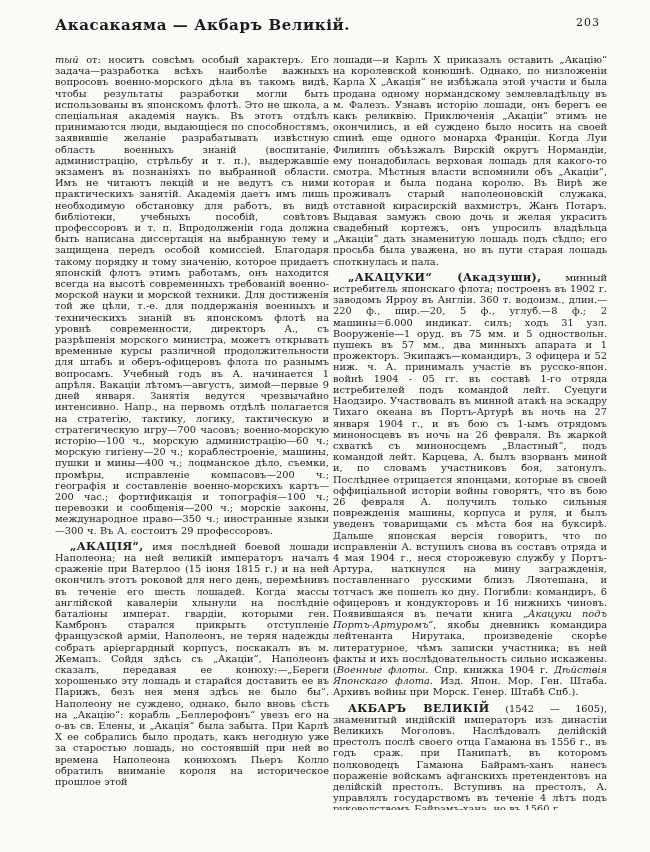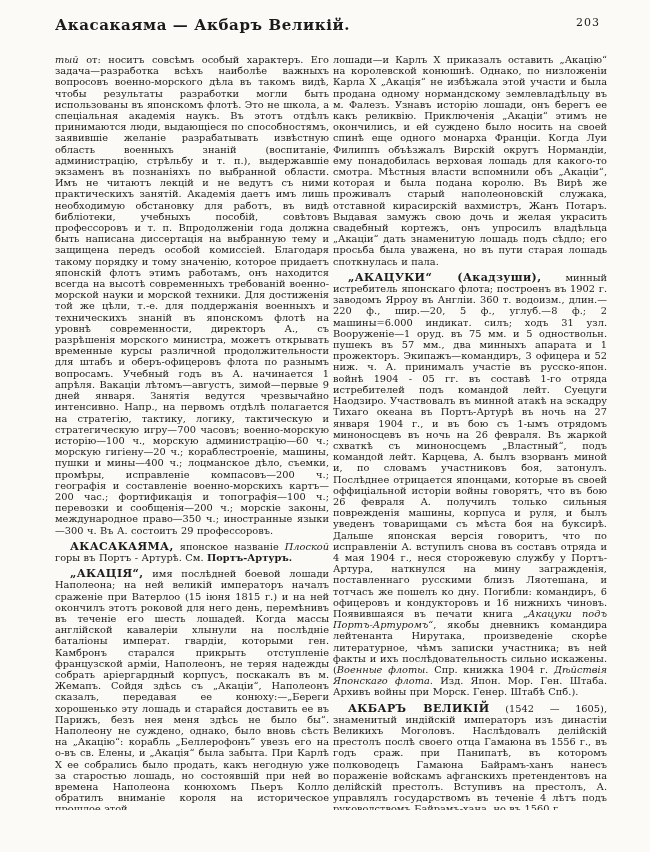--- a/index.html
+++ b/index.html
@@ -73,21 +73,20 @@
 <body>
 
 <div class="page">
   <div class="header">
     <div class="header-title">Акасакаяма — Акбаръ Великій.</div>
     <div class="page-number">203</div>
   </div>
   <div class="columns">
     <div class="col">
         <p><span class="i">тый</span><span> от: носитъ совсѣмъ особый характеръ. Его задача—разработка всѣхъ наиболѣе важныхъ вопросовъ военно-морского дѣла въ такомъ видѣ, чтобы результаты разработки могли быть использованы въ японскомъ флотѣ. Это не школа, а спеціальная академія наукъ. Въ этотъ отдѣлъ принимаются люди, выдающіеся по способностямъ, заявившіе желаніе разрабатывать извѣстную область военныхъ знаній (воспитаніе, администрацію, стрѣльбу и т. п.), выдержавшіе экзаменъ въ познаніяхъ по выбранной области. Имъ не читаютъ лекцій и не ведутъ съ ними практическихъ занятій. Академія даетъ имъ лишь необходимую обстановку для работъ, въ видѣ библіотеки, учебныхъ пособій, совѣтовъ профессоровъ и т. п. Впродолженіи года должна быть написана диссертація на выбранную тему и защищена передъ особой комиссіей. Благодаря такому порядку и тому значенію, которое придаетъ японскій флотъ этимъ работамъ, онъ находится всегда на высотѣ современныхъ требованій военно-морской науки и морской техники. Для достиженія той же цѣли, т.-е. для поддержанія военныхъ и техническихъ знаній въ японскомъ флотѣ на уровнѣ современности, директоръ А., съ разрѣшенія морского министра, можетъ открывать временные курсы различной продолжительности для штабъ и оберъ-офицеровъ флота по разнымъ вопросамъ. Учебный годъ въ А. начинается 1 апрѣля. Вакаціи лѣтомъ—августъ, зимой—первые 9 дней января. Занятія ведутся чрезвычайно интенсивно. Напр., на первомъ отдѣлѣ полагается на стратегію, тактику, логику, тактическую и стратегическую игру—700 часовъ; военно-морскую исторію—100 ч., морскую администрацію—60 ч.; морскую гигіену—20 ч.; кораблестроеніе, машины, пушки и мины—400 ч.; лоцманское дѣло, съемки, промѣры, исправленіе компасовъ—200 ч.; географія и составленіе военно-морскихъ картъ—200 час.; фортификація и топографія—100 ч.; перевозки и сообщенія—200 ч.; морскіе законы, международное право—350 ч.; иностранные языки—300 ч. Въ А. состоитъ 29 профессоровъ.</span></p>
-        <p class="ind"><span class="h">АКАСАКАЯМА,</span><span> японское названіе </span><span class="i">Плоской</span><span> горы въ Портъ - Артурѣ. См. </span><span class="b">Портъ-Артуръ.</span></p>
         <p class="ind"><span class="h">„АКАЦІЯ“,</span><span> имя послѣдней боевой лошади Наполеона; на ней великій императоръ началъ сраженіе при Ватерлоо (15 іюня 1815 г.) и на ней окончилъ этотъ роковой для него день, перемѣнивъ въ теченіе его шесть лошадей. Когда массы англійской кавалеріи хлынули на послѣдніе баталіоны императ. гвардіи, которыми ген. Камбронъ старался прикрыть отступленіе французской арміи, Наполеонъ, не теряя надежды собрать аріергардный корпусъ, поскакалъ въ м. Жемапъ. Сойдя здѣсь съ „Акаціи“, Наполеонъ сказалъ, передавая ее конюху:—„Береги хорошенько эту лошадь и старайся доставить ее въ Парижъ, безъ нея меня здѣсь не было бы“. Наполеону не суждено, однако, было вновь сѣсть на „Акацію“: корабль „Беллерофонъ“ увезъ его на о-въ св. Елены, и „Акація“ была забыта. При Карлѣ X ее собрались было продать, какъ негодную уже за старостью лошадь, но состоявшій при ней во времена Наполеона конюхомъ Пьеръ Колло обратилъ вниманіе короля на историческое прошлое этой</span></p>
       </div>
     <div class="col">
         <p><span>лошади—и Карлъ X приказалъ оставить „Акацію“ на королевской конюшнѣ. Однако, по низложеніи Карла X „Акація“ не избѣжала этой участи и была продана одному нормандскому землевладѣльцу въ м. Фалезъ. Узнавъ исторію лошади, онъ берегъ ее какъ реликвію. Приключенія „Акаціи“ этимъ не окончились, и ей суждено было носить на своей спинѣ еще одного монарха Франціи. Когда Луи Филиппъ объѣзжалъ Вирскій округъ Нормандіи, ему понадобилась верховая лошадь для какого-то смотра. Мѣстныя власти вспомнили объ „Акаціи“, которая и была подана королю. Въ Вирѣ же проживалъ старый наполеоновскій служака, отставной кирасирскій вахмистръ, Жанъ Потаръ. Выдавая замужъ свою дочь и желая украсить свадебный кортежъ, онъ упросилъ владѣльца „Акаціи“ дать знаменитую лошадь подъ сѣдло; его просьба была уважена, но въ пути старая лошадь споткнулась и пала.</span></p>
         <p class="ind"><span class="h">„АКАЦУКИ“ (Акадзуши),</span><span> минный истребитель японскаго флота; построенъ въ 1902 г. заводомъ Ярроу въ Англіи. 360 т. водоизм., длин.—220 ф., шир.—20, 5 ф., углуб.—8 ф.; 2 машины=6.000 индикат. силъ; ходъ 31 узл. Вооруженіе—1 оруд. въ 75 мм. и 5 одноствольн. пушекъ въ 57 мм., два минныхъ апарата и 1 прожекторъ. Экипажъ—командиръ, 3 офицера и 52 ниж. ч. А. принималъ участіе въ русско-япон. войнѣ 1904 - 05 гг. въ составѣ 1-го отряда истребителей подъ командой лейт. Суецуги Наодзиро. Участвовалъ въ минной атакѣ на эскадру Тихаго океана въ Портъ-Артурѣ въ ночь на 27 января 1904 г., и въ бою съ 1-ымъ отрядомъ миноносцевъ въ ночь на 26 февраля. Въ жаркой схваткѣ съ миноносцемъ „Властный“, подъ командой лейт. Карцева, А. былъ взорванъ миной и, по словамъ участниковъ боя, затонулъ. Послѣднее отрицается японцами, которые въ своей оффиціальной исторіи войны говорятъ, что въ бою 26 февраля А. получилъ только сильныя поврежденія машины, корпуса и руля, и былъ уведенъ товарищами съ мѣста боя на буксирѣ. Дальше японская версія говоритъ, что по исправленіи А. вступилъ снова въ составъ отряда и 4 мая 1904 г., неся сторожевую службу у Портъ-Артура, наткнулся на мину загражденія, поставленнаго русскими близъ Ляотешана, и тотчасъ же пошелъ ко дну. Погибли: командиръ, 6 офицеровъ и кондукторовъ и 16 нижнихъ чиновъ. Появившаяся въ печати книга </span><span class="i">„Акацуки подъ Портъ-Артуромъ“</span><span>, якобы дневникъ командира лейтенанта Нирутака, произведеніе скорѣе литературное, чѣмъ записки участника; въ ней факты и ихъ послѣдовательность сильно искажены. (</span><span class="i">Военные флоты.</span><span> Спр. книжка 1904 г. </span><span class="i">Дѣйствія Японскаго флота.</span><span> Изд. Япон. Мор. Ген. Штаба. Архивъ войны при Морск. Генер. Штабѣ Спб.).</span></p>
         <p class="ind"><span class="h">АКБАРЪ ВЕЛИКІЙ</span><span> (1542 — 1605), знаменитый индійскій императоръ изъ династіи Великихъ Моголовъ. Наслѣдовалъ делійскій престолъ послѣ своего отца Гамаюна въ 1556 г., въ годъ сраж. при Панипатѣ, въ которомъ полководецъ Гамаюна Байрамъ-ханъ нанесъ пораженіе войскамъ афганскихъ претендентовъ на делійскій престолъ. Вступивъ на престолъ, А. управлялъ государствомъ въ теченіе 4 лѣтъ подъ руководствомъ Байрамъ-хана, но въ 1560 г.</span></p>
       </div>
   </div>
 </div>
 

